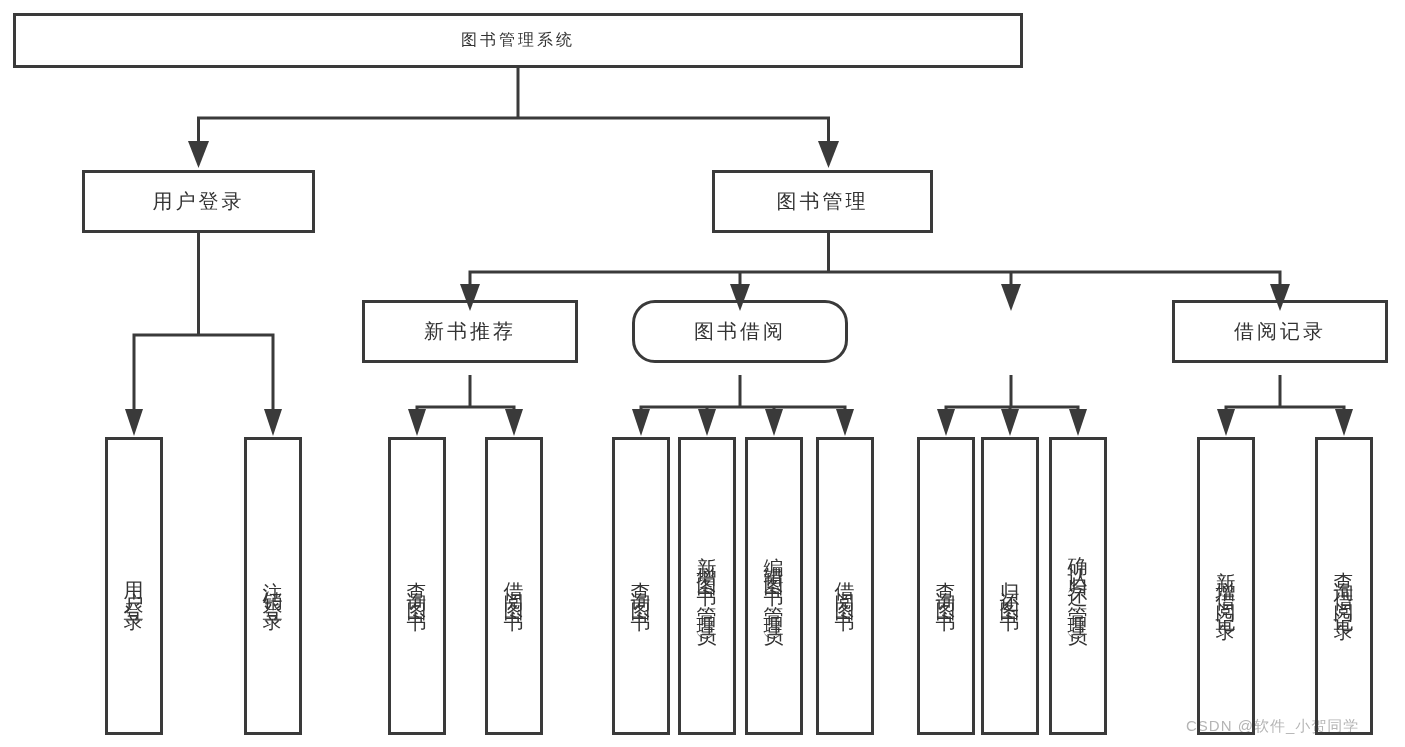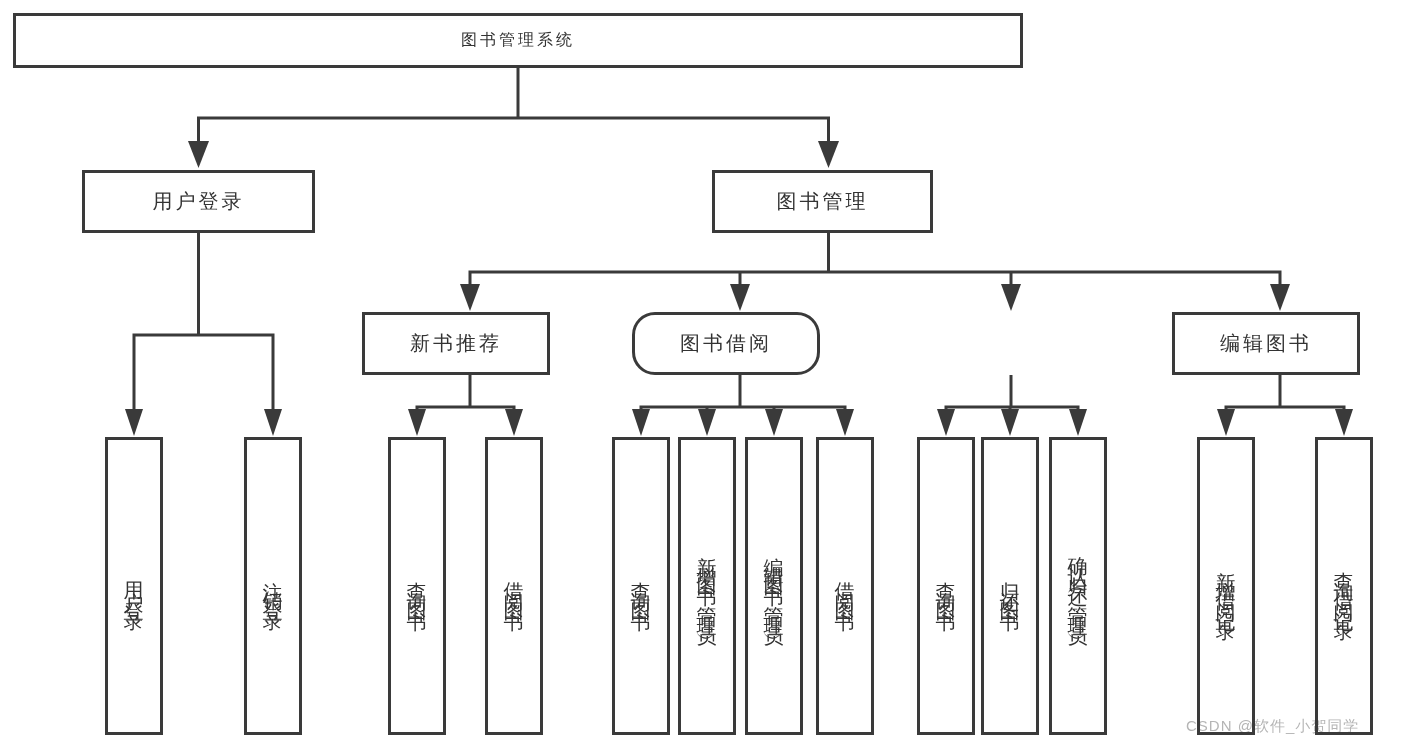--- a/index.html
+++ b/index.html
@@ -17,21 +17,21 @@
   .hlabel { font-size:20px; letter-spacing:3px; white-space:nowrap; }
   .root-box .hlabel { font-size:16px; }
   .leaf .vlabel {
     writing-mode:vertical-rl; text-orientation:mixed;
     font-size:20px; letter-spacing:10px; line-height:1; white-space:nowrap;
   }
   
   .root-box   { left:13px;  top:13px;  width:1010px; height:55px; }
   .l2-user    { left:82px;  top:170px; width:233px;  height:63px; }
   .l2-book    { left:712px; top:170px; width:221px;  height:63px; }
-  .l3         { top:312px;  width:188px; height:63px; }
+  .l3         { top:300px;  width:216px; height:63px; }
   .l3-new     { left:362px; }
   .l3-borrow  { left:632px;border-radius:23px; }
   .l3-current { left:903px; }
   .l3-record  { left:1172px;}
   .leaf       { top:437px;  width:58px; height:298px; }
   .leaf-1  { left:105px; }  .leaf-2  { left:244px; }
   .leaf-3  { left:388px; }  .leaf-4  { left:485px; }
   .leaf-5  { left:612px; }  .leaf-6  { left:678px; }
   .leaf-7  { left:745px; }  .leaf-8  { left:816px; }
   .leaf-9  { left:917px; }  .leaf-10 { left:981px; }
@@ -113,21 +113,21 @@
     <span class="hlabel">图书管理</span>
   </div>
 
   <div class="box l3 l3-new">
     <span class="hlabel">新书推荐</span>
   </div>
   <div class="box l3 l3-borrow">
     <span class="hlabel">图书借阅</span>
   </div>
   <div class="box l3 l3-record">
-    <span class="hlabel">编辑图书</span>
+    <span class="hlabel">借阅记录</span>
   </div>
 
   <div class="box leaf leaf-1">
     <span class="vlabel">用户登录</span>
   </div>
   <div class="box leaf leaf-2">
     <span class="vlabel">注销登录</span>
   </div>
 
   <div class="box leaf leaf-3">

